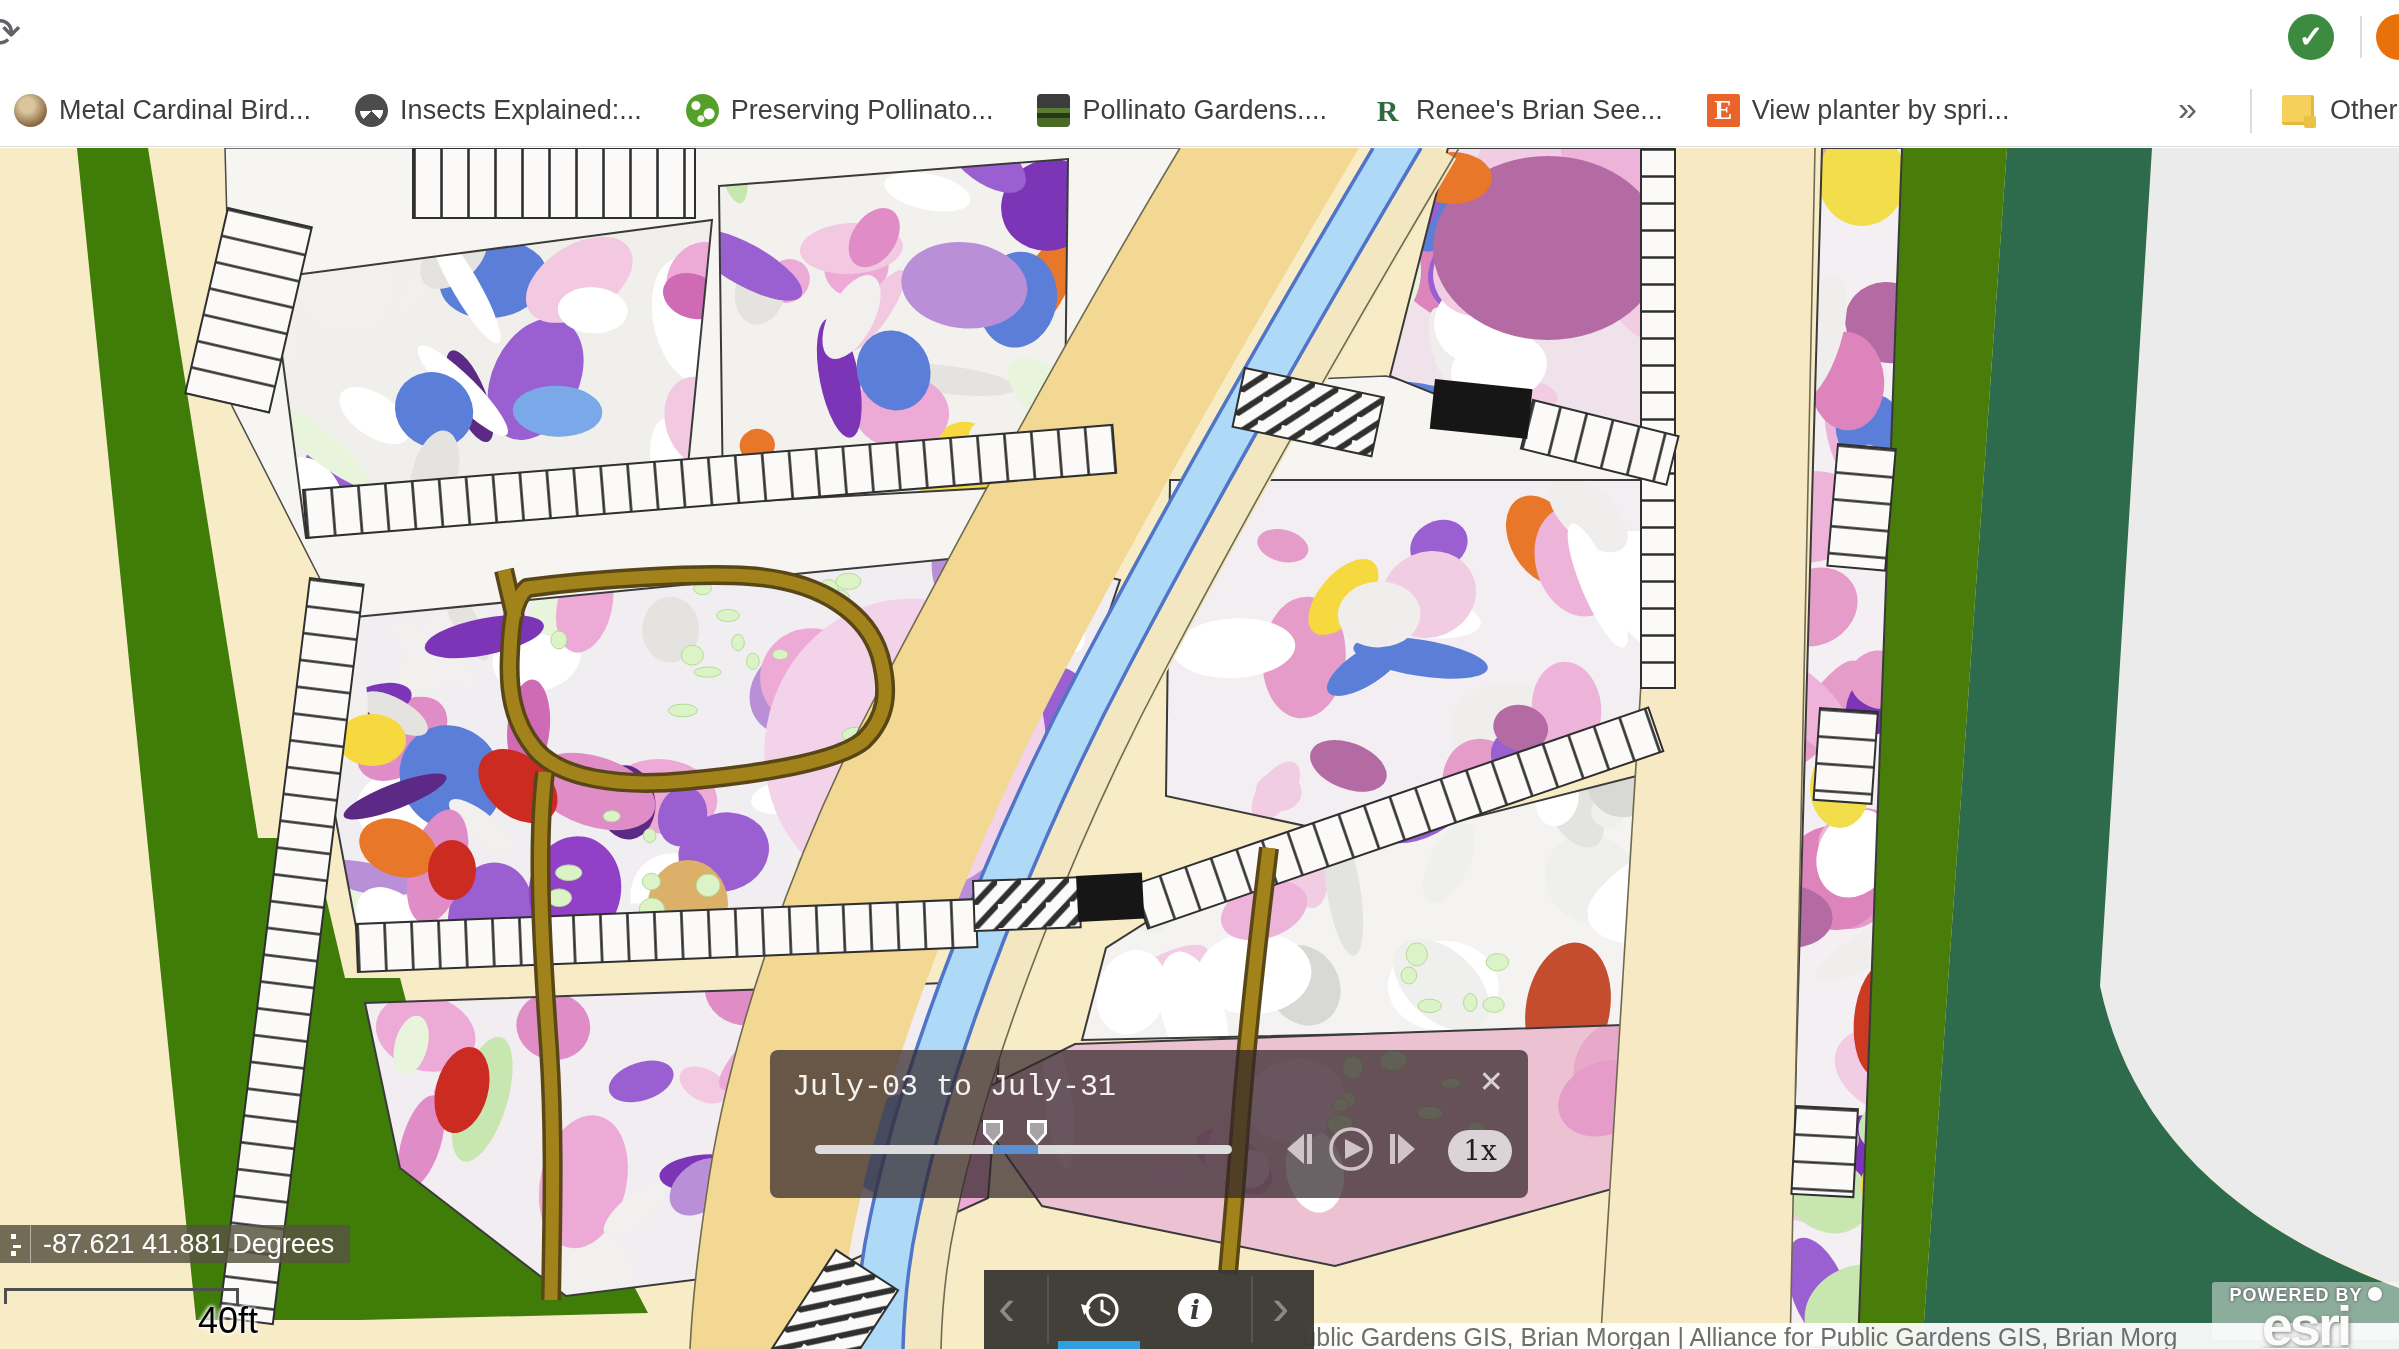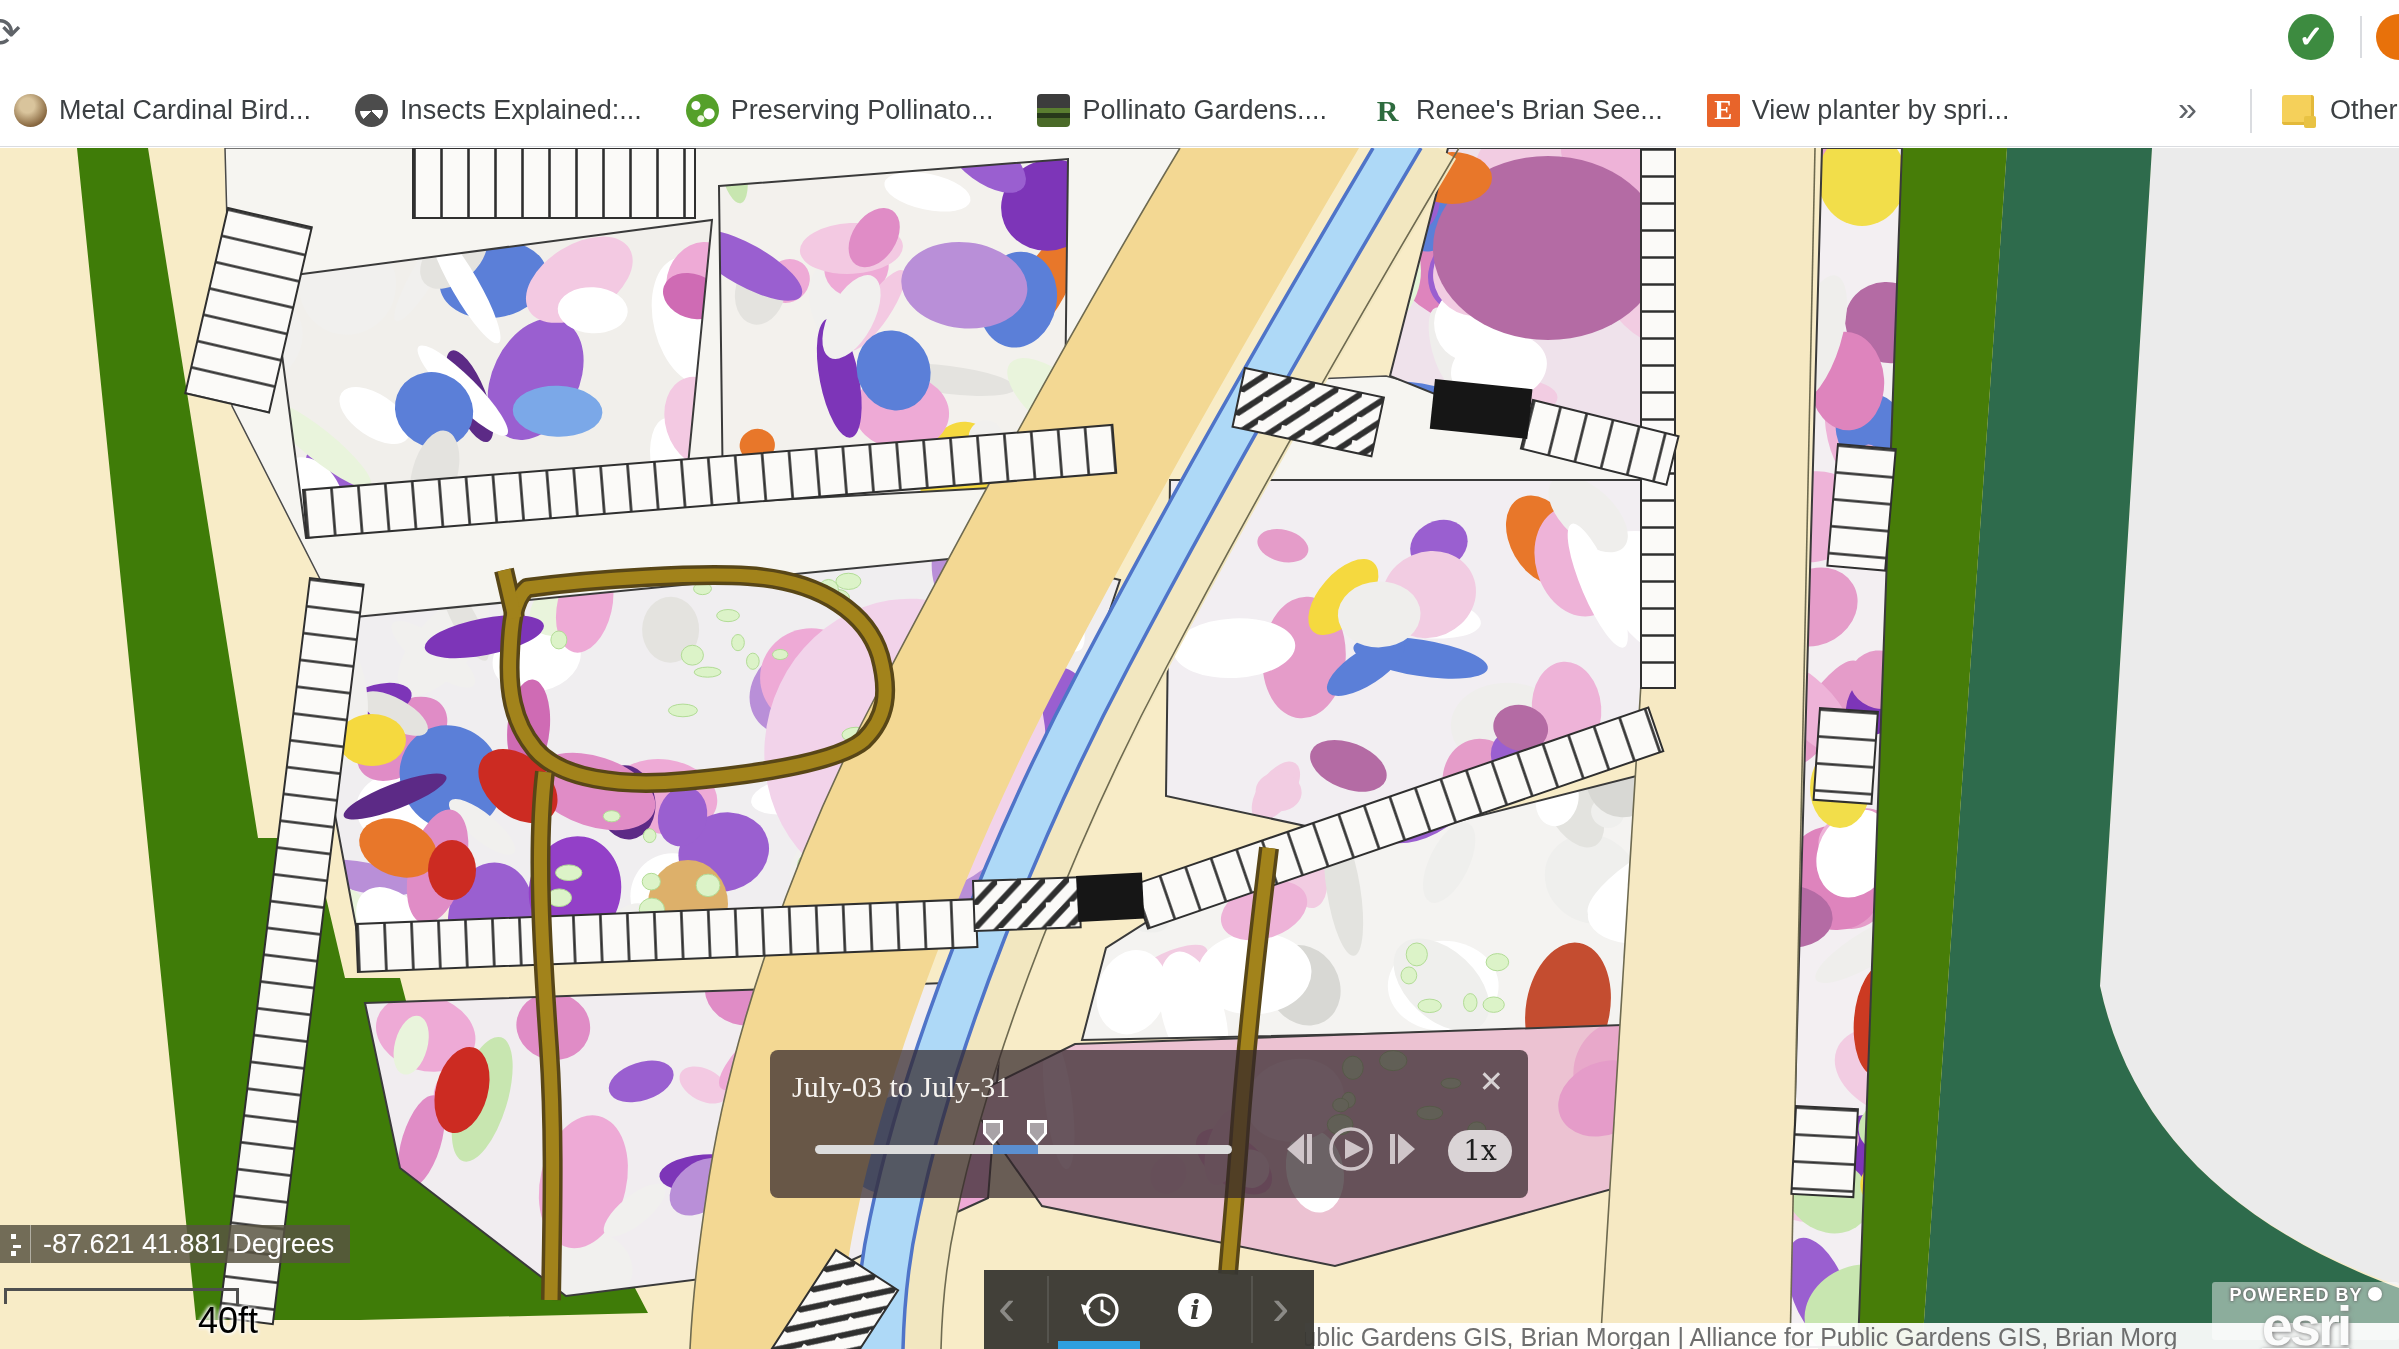--- a/index.html
+++ b/index.html
@@ -61,21 +61,21 @@
           background:rgba(88,84,66,.84);color:#fff;z-index:20;margin-top:19px;}
   .coords .cicon{width:30px;height:38px;position:relative;border-right:1px solid rgba(255,255,255,.45);}
   .coords .cicon i{position:absolute;left:11px;width:5px;height:5px;background:#fff;}
   .coords .ctext{padding:0 16px 0 12px;font-size:27px;}
   .scalebar{position:absolute;left:4px;top:1288px;width:229px;height:13px;z-index:20;
             border-top:3px solid #4f4f4f;border-left:3px solid #4f4f4f;border-right:3px solid #4f4f4f;}
   .scalelbl{position:absolute;left:198px;top:1300px;font-size:36px;color:#000000;z-index:20;
             text-shadow:0 0 4px #fff,0 0 4px #fff,0 0 4px #fff;}
   .tslider{position:absolute;left:770px;top:1050px;width:758px;height:148px;border-radius:8px;
            background:rgba(50,38,42,.72);z-index:22;color:#efe9ea;}
-  .ts-title{position:absolute;left:22px;top:20px;font-family:Liberation Serif, serif;font-size:30px;color:#f6f3ef;}
+  .ts-title{position:absolute;left:22px;top:20px;font-family:Liberation Mono, monospace;font-size:30px;color:#f6f3ef;}
   .ts-close{position:absolute;right:24px;top:14px;font-size:30px;color:#d8d2d4;cursor:pointer;}
   .ts-track{position:absolute;left:45px;top:95px;width:417px;height:9px;border-radius:5px;background:#dcdcdc;}
   .ts-blue{position:absolute;left:178px;top:0;width:45px;height:9px;background:var(--c-trackblue);}
   .ts-handle{position:absolute;top:70px;width:20px;height:25px;
              clip-path:polygon(0 0,100% 0,100% 55%,50% 100%,0 55%);background:#fff;}
   .ts-handle i{position:absolute;left:3px;top:3px;width:14px;height:18px;
              clip-path:polygon(0 0,100% 0,100% 55%,50% 100%,0 55%);background:#a8a2a6;display:block;}
   .ts-ctl{position:absolute;left:508px;top:76px;}
   .ts-speed{position:absolute;left:678px;top:80px;width:64px;height:42px;border-radius:21px;background:#dad4d6;
             color:#1e1e1e;font-family:"DejaVu Serif",serif;font-size:28px;text-align:center;line-height:42px;}

